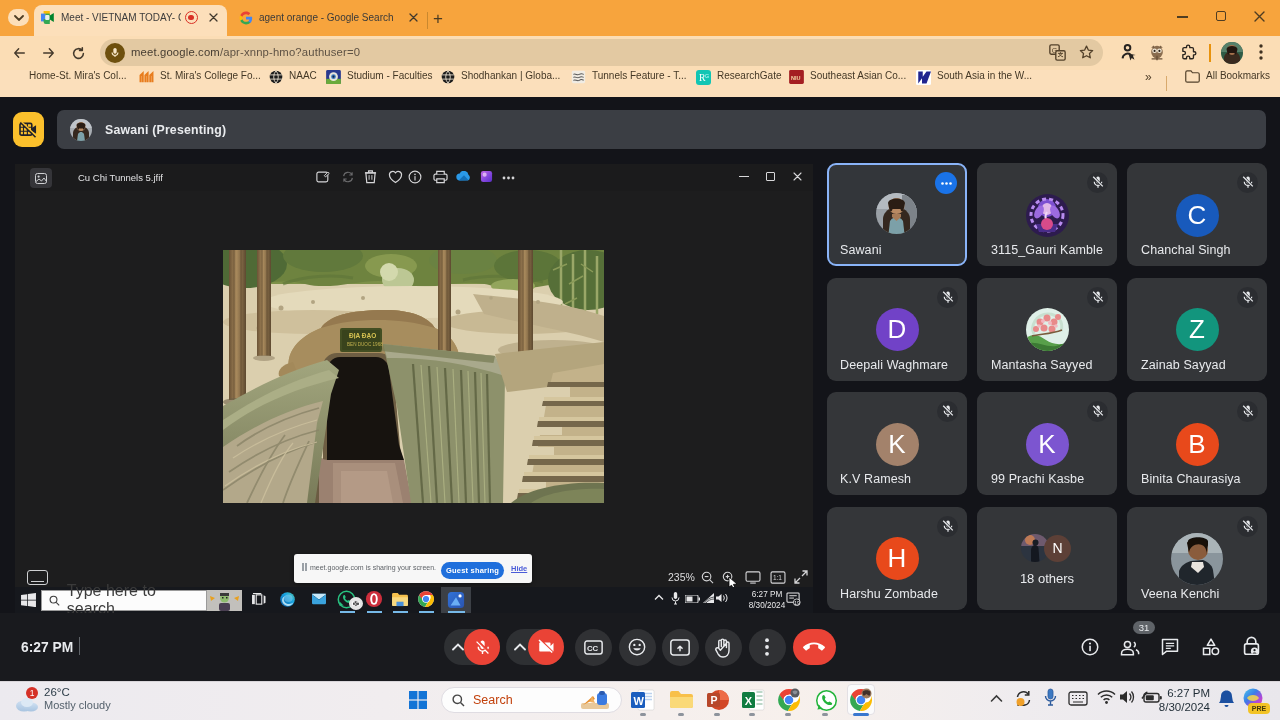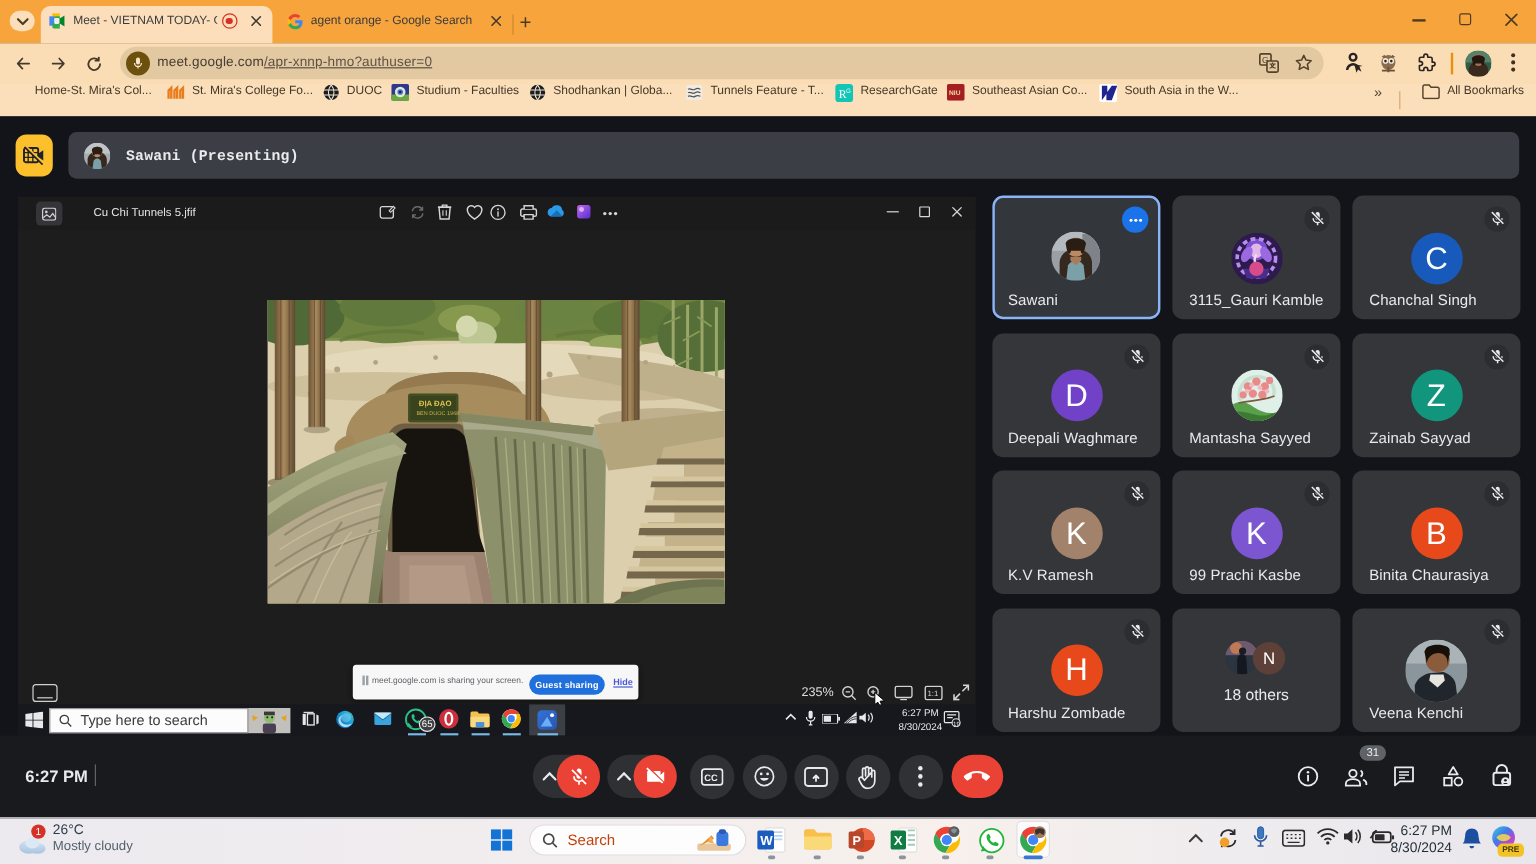--- a/index.html
+++ b/index.html
@@ -96,21 +96,21 @@
         <path d="M14 8a6 6 0 1 1-1.7-4.2M12.7 1v3.4H9.3" stroke="#453a2c" stroke-width="1.9" fill="none" stroke-linecap="round" stroke-linejoin="round"></path>
       </svg>
     </div>
 <div class="abs" style="left:100px;top:39px;width:1003px;height:27px;border-radius:13.5px;background:#e3c9a2;"></div>
 <div class="abs" style="left:105px;top:42.5px;width:20px;height:20px;border-radius:50%;background:#6e500e;display:flex;align-items:center;justify-content:center;">
  <svg width="10" height="11" viewBox="0 0 12 13">
         <rect x="4" y="1" width="4" height="7" rx="2" fill="#f6e6c8"></rect>
         <path d="M2.5 6.5a3.5 3.5 0 0 0 7 0M6 10v2" stroke="#f6e6c8" stroke-width="1.3" fill="none"></path>
       </svg>
     </div>
-<div class="abs" style="left:131px;top:46px;font-size:11.3px;color:#453c31;letter-spacing:.15px;">meet.google.com<span style="color:#5e5244;text-decoration:underline;">/apr-xnnp-hmo?authuser=0</span></div>
+<div class="abs" style="left:131px;top:46px;font-size:11.3px;color:#453c31;letter-spacing:.15px;">meet.google.com<span style="color:#5e5244;">/apr-xnnp-hmo?authuser=0</span></div>
 <div class="abs" style="left:1049px;top:44px;">
  <svg width="17" height="17" viewBox="0 0 20 20">
         <rect x="1" y="1" width="11" height="11" rx="1.6" fill="none" stroke="#53412a" stroke-width="1.6"></rect>
         <text x="3.2" y="10" font-size="8.5" fill="#53412a" font-family="Liberation Sans">G</text>
         <rect x="8" y="8" width="11" height="11" rx="1.6" fill="#e3c9a2" stroke="#53412a" stroke-width="1.6"></rect>
         <path d="M10.5 11h6M13.5 9.6v1.4M12 11c.5 2 2.5 3.8 4.5 4M15 11c-.5 1.8-2.5 3.6-4.5 4" stroke="#53412a" stroke-width="1.1" fill="none"></path>
       </svg>
     </div>
 <div class="abs" style="left:1078px;top:44px;">
  <svg width="17" height="17" viewBox="0 0 24 24">
@@ -166,21 +166,21 @@
       <svg width="15" height="14" viewBox="0 0 20 18">
         <path d="M2 16V7l3-3v12M8.5 16V7l3-3v12M15 16V7l3-3v12" stroke="#e87d1e" stroke-width="2.6" fill="none"></path>
       </svg>
       <span>St. Mira's College Fo...</span>
     </div>
 <div class="bmi" style="left:269px;">
       <svg width="14" height="14" viewBox="0 0 20 20">
         <circle cx="10" cy="10" r="9" fill="#1c1c1c"></circle>
         <path d="M10 1a14 14 0 0 0 0 18M10 1a14 14 0 0 1 0 18M1.5 7h17M1.5 13h17" stroke="#f2e8d8" stroke-width="1.2" fill="none"></path>
       </svg>
-      <span>DUOC</span>
+      <span>NAAC</span>
     </div>
 <div class="bmi" style="left:326px;">
       <svg width="15" height="14" viewBox="0 0 20 19">
         <rect x="0" y="0" width="20" height="19" rx="2" fill="#2b3a8f"></rect>
         <path d="M0 12h20v7H0z" fill="#6aaa3c"></path>
         <circle cx="10" cy="9" r="6" fill="#e8e4da"></circle>
         <circle cx="10" cy="9" r="3.2" fill="#3b7ac2"></circle>
         <circle cx="10" cy="9" r="1.4" fill="#17233f"></circle>
       </svg>
       <span>Studium - Faculties</span>
@@ -247,21 +247,21 @@
 <div class="abs" style="left:70px;top:119px;width:22px;height:22px;border-radius:50%;overflow:hidden;">
       <svg width="22" height="22" viewBox="0 0 22 22">
         <rect width="22" height="22" fill="#a8adb2"></rect>
         <rect width="22" height="9" fill="#bfc4c9"></rect>
         <path d="M3 22v-8c0-3 3-6 5-6h6c2 0 5 3 5 6v8z" fill="#35281f"></path>
         <circle cx="11" cy="7.5" r="4.5" fill="#b98a63"></circle>
         <path d="M6.5 6c.5-3.5 8.5-3.5 9 0l-1 4c-.5 1-1.5 1-1.5-.5h-4c0 1.5-1 1.5-1.5.5z" fill="#2a1d14"></path>
         <path d="M8 15c1-1.5 2-2 3-2s2 .5 3 2l1 7H7z" fill="#7ca0a8"></path>
       </svg>
     </div>
-<div class="abs" style="left:105px;top:123px;font-size:12.3px;font-weight:600;color:#e9ebee;letter-spacing:.2px;font-family:Liberation Mono, monospace;">Sawani (Presenting)</div>
+<div class="abs" style="left:105px;top:123px;font-size:12.3px;font-weight:600;color:#e9ebee;letter-spacing:.2px;">Sawani (Presenting)</div>
 
 <div class="abs" style="left:15px;top:164px;width:798px;height:449px;background:#1d1d1e;"></div>
 <div class="abs" style="left:15px;top:164px;width:798px;height:27px;background:#1b1b1c;"></div>
 <div class="abs" style="left:30px;top:168px;width:22px;height:20px;border-radius:4px;background:#353539;display:flex;align-items:center;justify-content:center;">
  <svg width="12" height="11" viewBox="0 0 12 11">
         <rect x=".5" y=".5" width="11" height="10" rx="2" fill="none" stroke="#cfd0d2" stroke-width="1"></rect>
         <circle cx="3.6" cy="3.6" r="1.1" fill="#cfd0d2"></circle>
         <path d="M1 8.5l3-2.5 2.5 2 2.5-3 2.5 3.5" stroke="#cfd0d2" stroke-width="1" fill="none"></path>
       </svg>
 </div>
@@ -521,21 +521,21 @@
 <div class="abs" style="left:21px;top:593px;">
  <svg width="15" height="14" viewBox="0 0 16 15">
         <path d="M0 2.2L6.5 1.3v6H0zM7.3 1.2L16 0v7.3H7.3zM0 8h6.5v6L0 13zM7.3 8H16v7.2L7.3 14z" fill="#e8e8ea"></path>
       </svg>
     </div>
 <div class="abs" style="left:41px;top:589.5px;width:166px;height:21px;background:#fcfcfc;border:1px solid #9a9a9a;display:flex;align-items:center;">
  <svg style="margin-left:7px;" width="11" height="11" viewBox="0 0 12 12">
         <circle cx="5" cy="5" r="3.8" fill="none" stroke="#3c3c3c" stroke-width="1.2"></circle>
         <path d="M8 8l3.3 3.3" stroke="#3c3c3c" stroke-width="1.2"></path>
       </svg>
- <span style="margin-left:7px;font-size:12px;color:#3a3a3a;">Type here to search</span>
+ <span style="margin-left:7px;font-size:16px;color:#3a3a3a;">Type here to search</span>
 </div>
 <div class="abs" style="left:207px;top:589.5px;width:35px;height:21px;background:#b8b8ba;overflow:hidden;">
  <svg width="35" height="21" viewBox="0 0 35 21">
         <rect width="35" height="21" fill="#c2c0bc"></rect>
         <path d="M3 6l5 2-4 3z" fill="#e8a020"></path>
         <path d="M32 6l-5 2 4 3z" fill="#e8a020"></path>
         <rect x="12" y="13" width="11" height="8" rx="2" fill="#4a3f52"></rect>
         <circle cx="17.5" cy="8" r="4.5" fill="#8fbc6f"></circle>
         <rect x="13" y="3" width="9" height="3" fill="#3a3a3a"></rect>
         <rect x="15" y="7" width="1.5" height="1.5" fill="#222"></rect>
@@ -571,21 +571,21 @@
         <path d="M1 3l8 6 8-6" fill="none" stroke="#1478b0" stroke-width="1"></path>
       </svg>
     </div>
 <div class="abs" style="left:337px;top:590px;">
  <svg width="19" height="19" viewBox="0 0 22 22">
         <circle cx="11" cy="11" r="9.5" fill="none" stroke="#28c281" stroke-width="1.8"></circle>
         <path d="M2.5 18l1.5-4a9.5 9.5 0 0 0 4 4z" fill="#28c281"></path>
         <path d="M7 7.5c-.5 3.5 3.5 7.5 7.5 7.5 1 0 2-1.2 1.4-2l-2.2-1.3-1.4.8c-1.4-.6-2.6-1.8-3-3l.8-1.4-1.2-2.2c-.8-.5-1.8.4-1.9 1.6z" fill="#28c281"></path>
       </svg>
     </div>
-<div class="abs" style="left:349px;top:597px;width:14px;height:13px;border-radius:50%;background:#404040;border:1px solid #e5e5e5;color:#fff;font-size:8px;display:flex;align-items:center;justify-content:center;">65</div>
+<div class="abs" style="left:349px;top:597px;width:14px;height:13px;border-radius:50%;background:#404040;border:4px solid #e5e5e5;color:#fff;font-size:8px;display:flex;align-items:center;justify-content:center;">65</div>
 <div class="abs" style="left:365px;top:590px;">
  <svg width="18" height="18" viewBox="0 0 20 20">
         <circle cx="10" cy="10" r="9" fill="#cc2e3c"></circle>
         <ellipse cx="10" cy="10" rx="4.2" ry="6.5" fill="#fff"></ellipse>
         <ellipse cx="10" cy="10" rx="2" ry="4.5" fill="#cc2e3c"></ellipse>
       </svg>
     </div>
 <div class="abs" style="left:391px;top:592px;">
  <svg width="18" height="15" viewBox="0 0 20 17">
         <path d="M1 2.5A1.5 1.5 0 0 1 2.5 1h5L9 3h8.5A1.5 1.5 0 0 1 19 4.5v10a1.5 1.5 0 0 1-1.5 1.5h-15A1.5 1.5 0 0 1 1 14.5z" fill="#f5c14e"></path>

